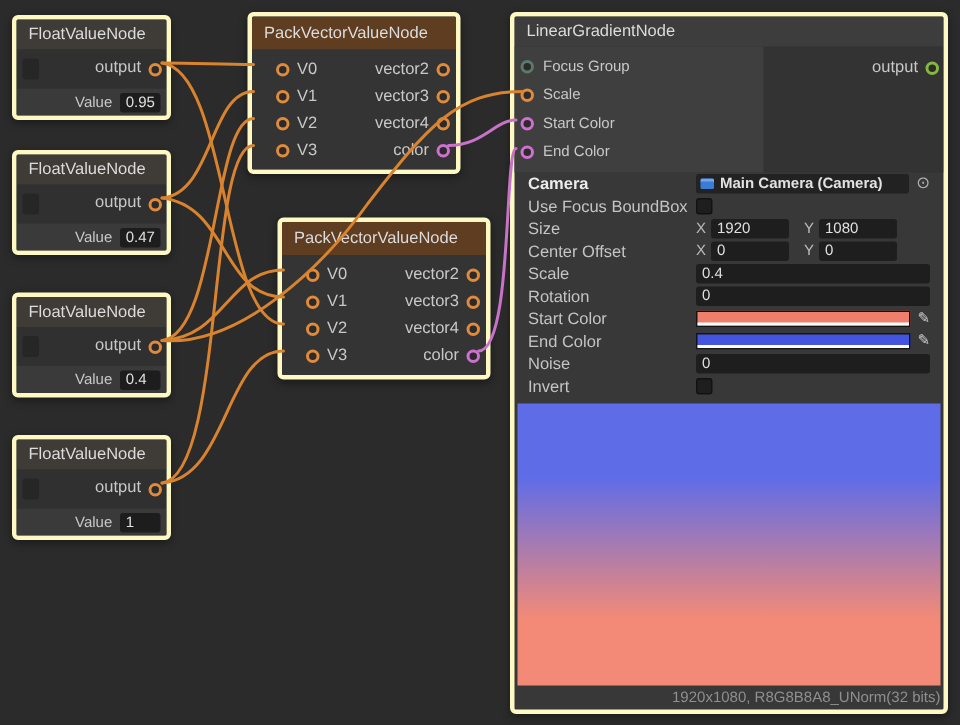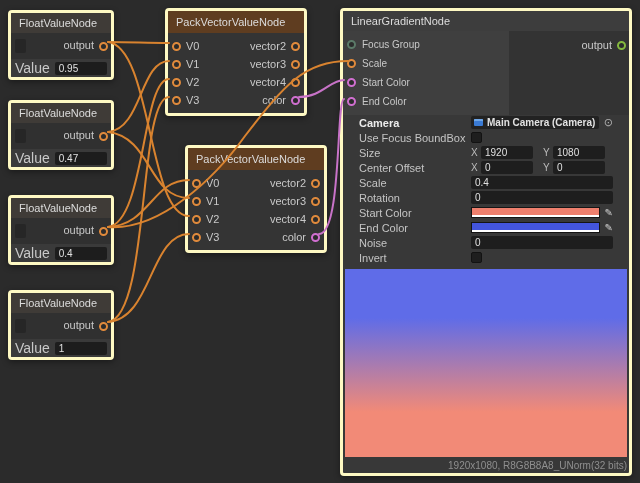--- a/index.html
+++ b/index.html
@@ -23,27 +23,27 @@
     font-size:11px; color:#dcdcdc; background:#3f3b37;
     white-space:nowrap;
   }
   
   .float-node { width:106px; }
   .fn-body { height:26px; position:relative; background:#303030; }
   .fn-inset { position:absolute; left:4px; top:6px; width:11px; height:14px; background:#262626; border-radius:2px; }
   .fn-output-label { position:absolute; right:17px; top:6px; font-size:11px; color:#c8c8c8; }
   .fn-body .port { position:absolute; right:3px; top:9px; }
   .fn-value-row { height:18px; background:#3a3a3a; display:flex; align-items:center; gap:5px; padding:0 4px; }
-  .fn-value-label { font-size:14px; color:#c8c8c8; }
+  .fn-value-label { font-size:10px; color:#c8c8c8;margin-left:35px; }
   .fn-value-field { flex:1; height:13px; background:#1d1d1d; border-radius:2px; font-size:10px; line-height:13px; color:#e0e0e0; padding-left:4px; }
   
   .pack-node { width:142px; }
   .pack-node .node-header { height:22px; line-height:22px; background:var(--pack_header,#5f3d20); }
   .pn-body { padding:4px 0; background:#343434; }
-  .pn-row { height:18px; display:flex; align-items:center; }
+  .pn-row { height:18px; display:flex; align-items:center;margin-left:12px; }
   .pn-row .port { margin-left:4px; }
   .pn-row .port.out { margin-left:4px; margin-right:4px; }
   .pn-label { font-size:11px; color:#c8c8c8; margin-left:5px; }
   .pn-label.out { margin-left:0; margin-right:1px; }
   .sp { flex:1; }
   
   .port {
     width:9px; height:9px; border-radius:50%;
     border:2px solid var(--port_orange,#e08a3c);
     background:#2b2b2b; display:inline-block; flex:none;
@@ -55,21 +55,21 @@
   .lgn { width:292px; background:#383838; }
   .lgn .node-header { background:#3d3d3d; }
   .lgn-ports { height:84px; position:relative; background:#333333; }
   .lgn-ports-left { position:absolute; left:0; top:0; width:166px; height:84px; background:#3f3f3f; padding-top:4px; }
   .lgn-port-row { height:19px; display:flex; align-items:center; }
   .lgn-port-row .port { margin-left:4px; }
   .lgn-port-label { font-size:10px; color:#c8c8c8; margin-left:6px; }
   .lgn-output { position:absolute; right:3px; top:8px; display:flex; align-items:center; }
   .lgn-output-label { font-size:11px; color:#c8c8c8; margin-right:5px; }
   
-  .prop-row { height:15px; display:flex; align-items:center; padding:0 16px; }
+  .prop-row { height:15px; display:flex; align-items:center; padding:0 9px; }
   .prop-label { width:112px; flex:none; font-size:11px; color:#c4c4c4; white-space:nowrap; }
   .prop-label.bold { font-weight:bold; color:#ececec; }
   .obj-field { flex:1; height:13px; background:#222; border-radius:2px; display:flex; align-items:center; gap:4px; padding:0 3px; overflow:hidden; }
   .camera-icon { width:9px; height:7px; background:#3a7bd5; border-radius:1px; flex:none; box-shadow:inset 0 2px 0 #6fa7e8; }
   .obj-field-text { font-size:10px; font-weight:bold; color:#e2e2e2; white-space:nowrap; }
   .picker-icon { margin-left:5px; font-size:11px; color:#b0b0b0; line-height:13px; }
   .checkbox { width:11px; height:11px; background:#1e1e1e; border:1px solid #121212; border-radius:2px; }
   .axis-label { font-size:10px; color:#bbb; width:10px; flex:none; }
   .num-field { width:52px; height:13px; background:#1e1e1e; border-radius:2px; font-size:10px; line-height:13px; color:#e0e0e0; padding:0 4px; margin-right:10px; flex:none; overflow:hidden; }
   .num-field.wide { flex:1; width:auto; margin-right:0; }

